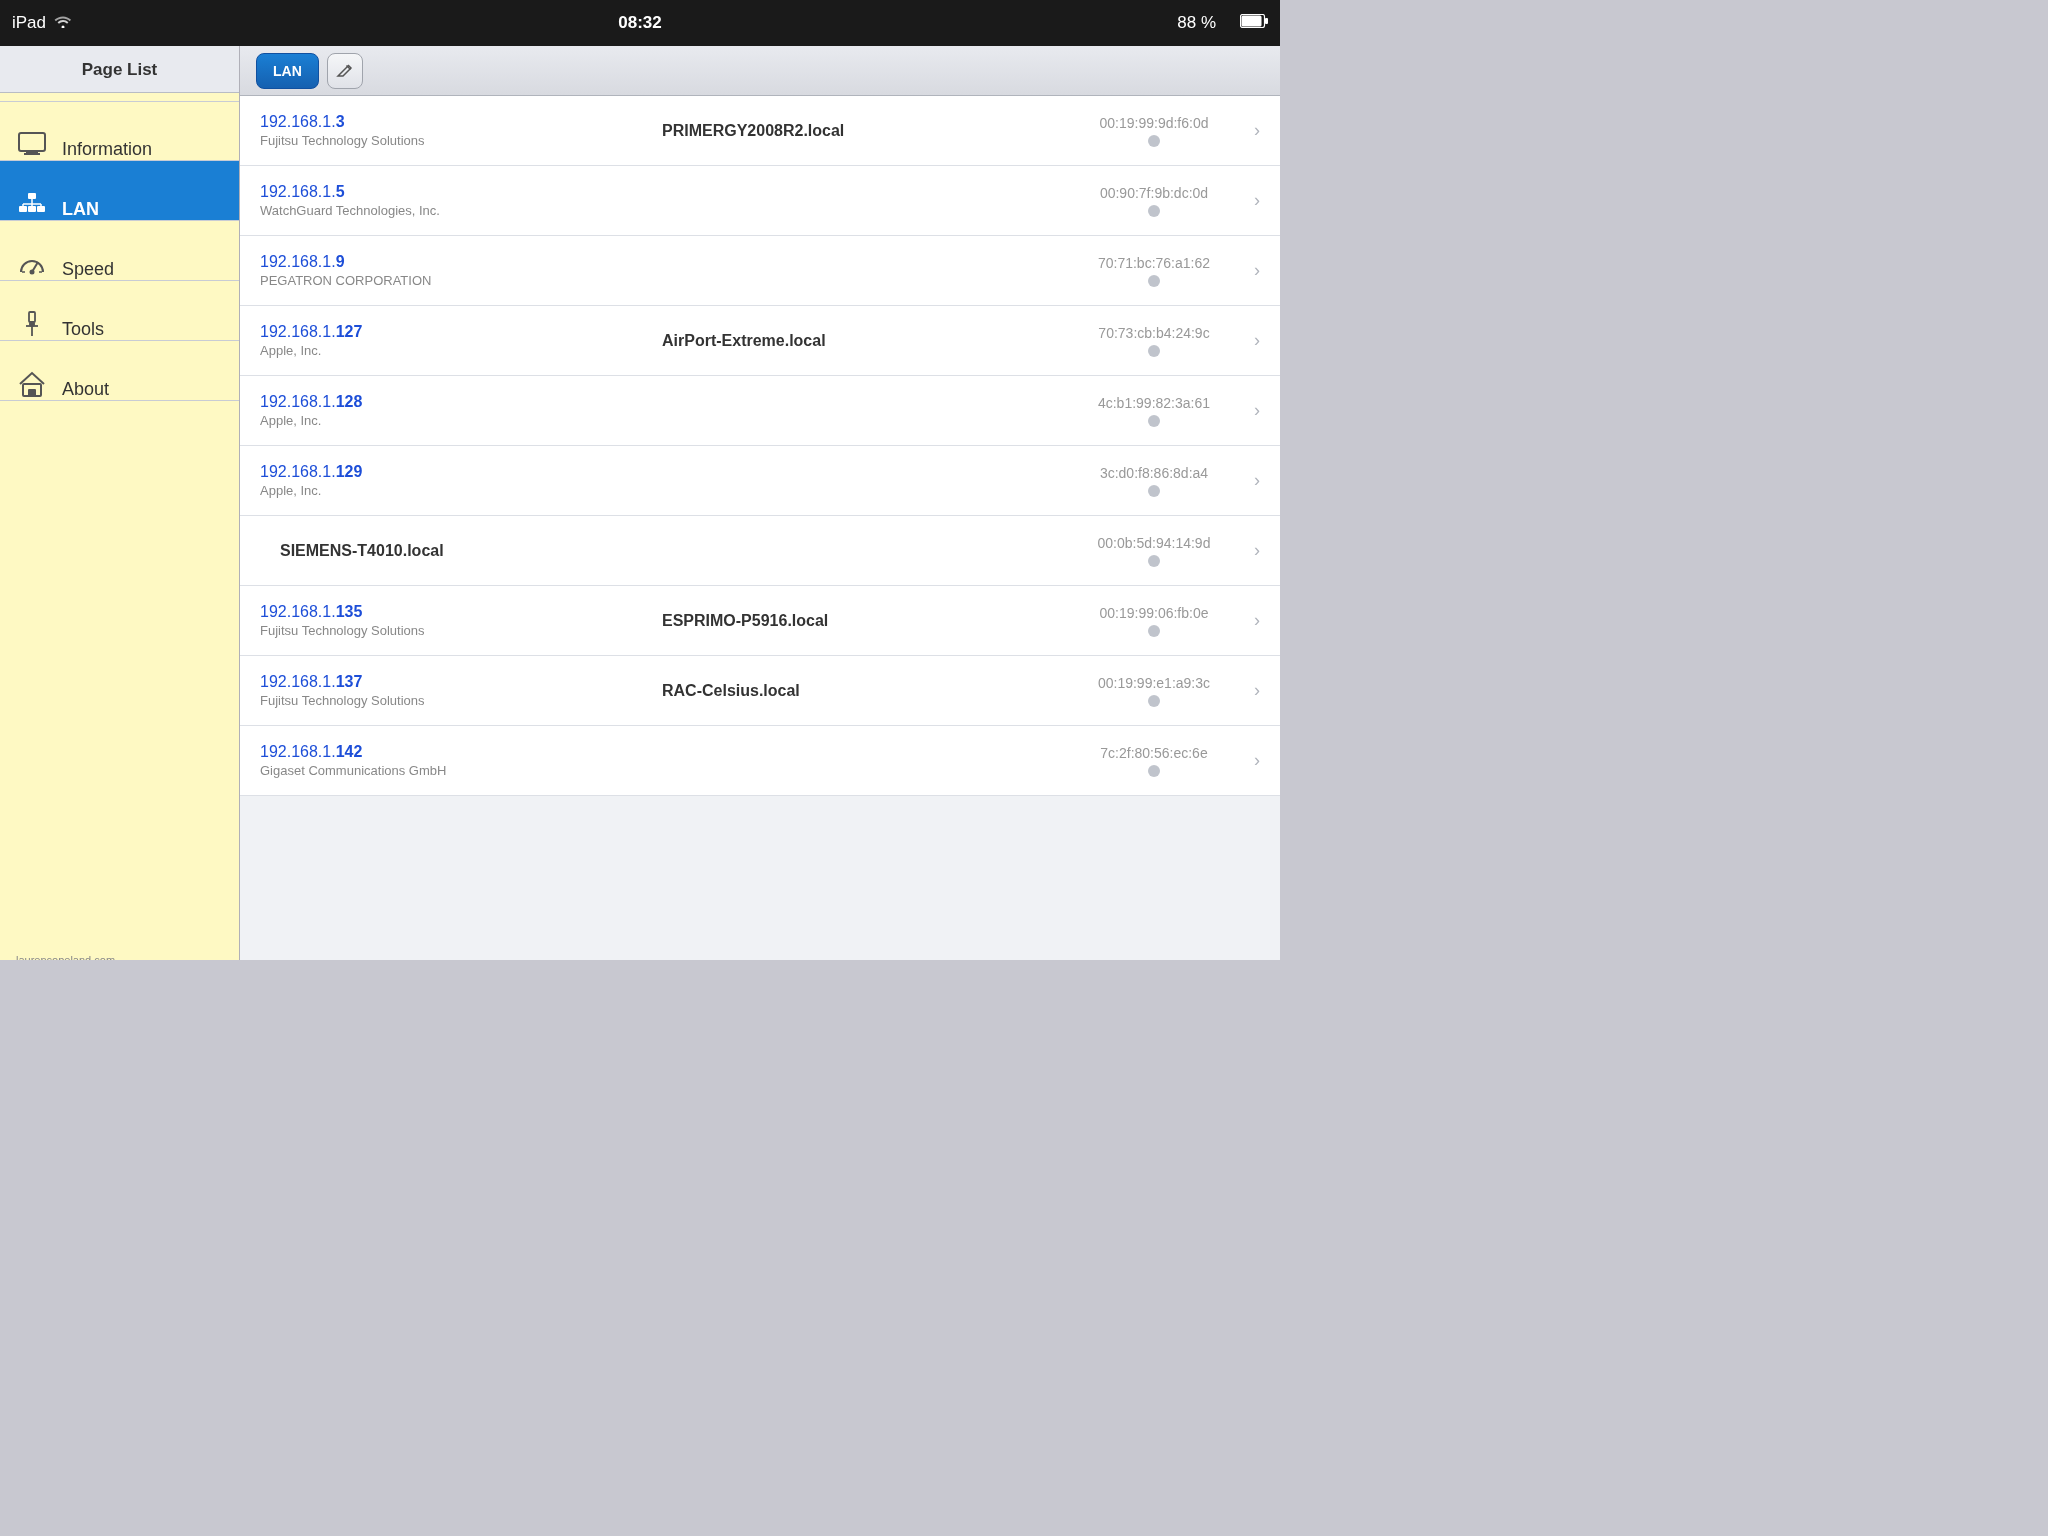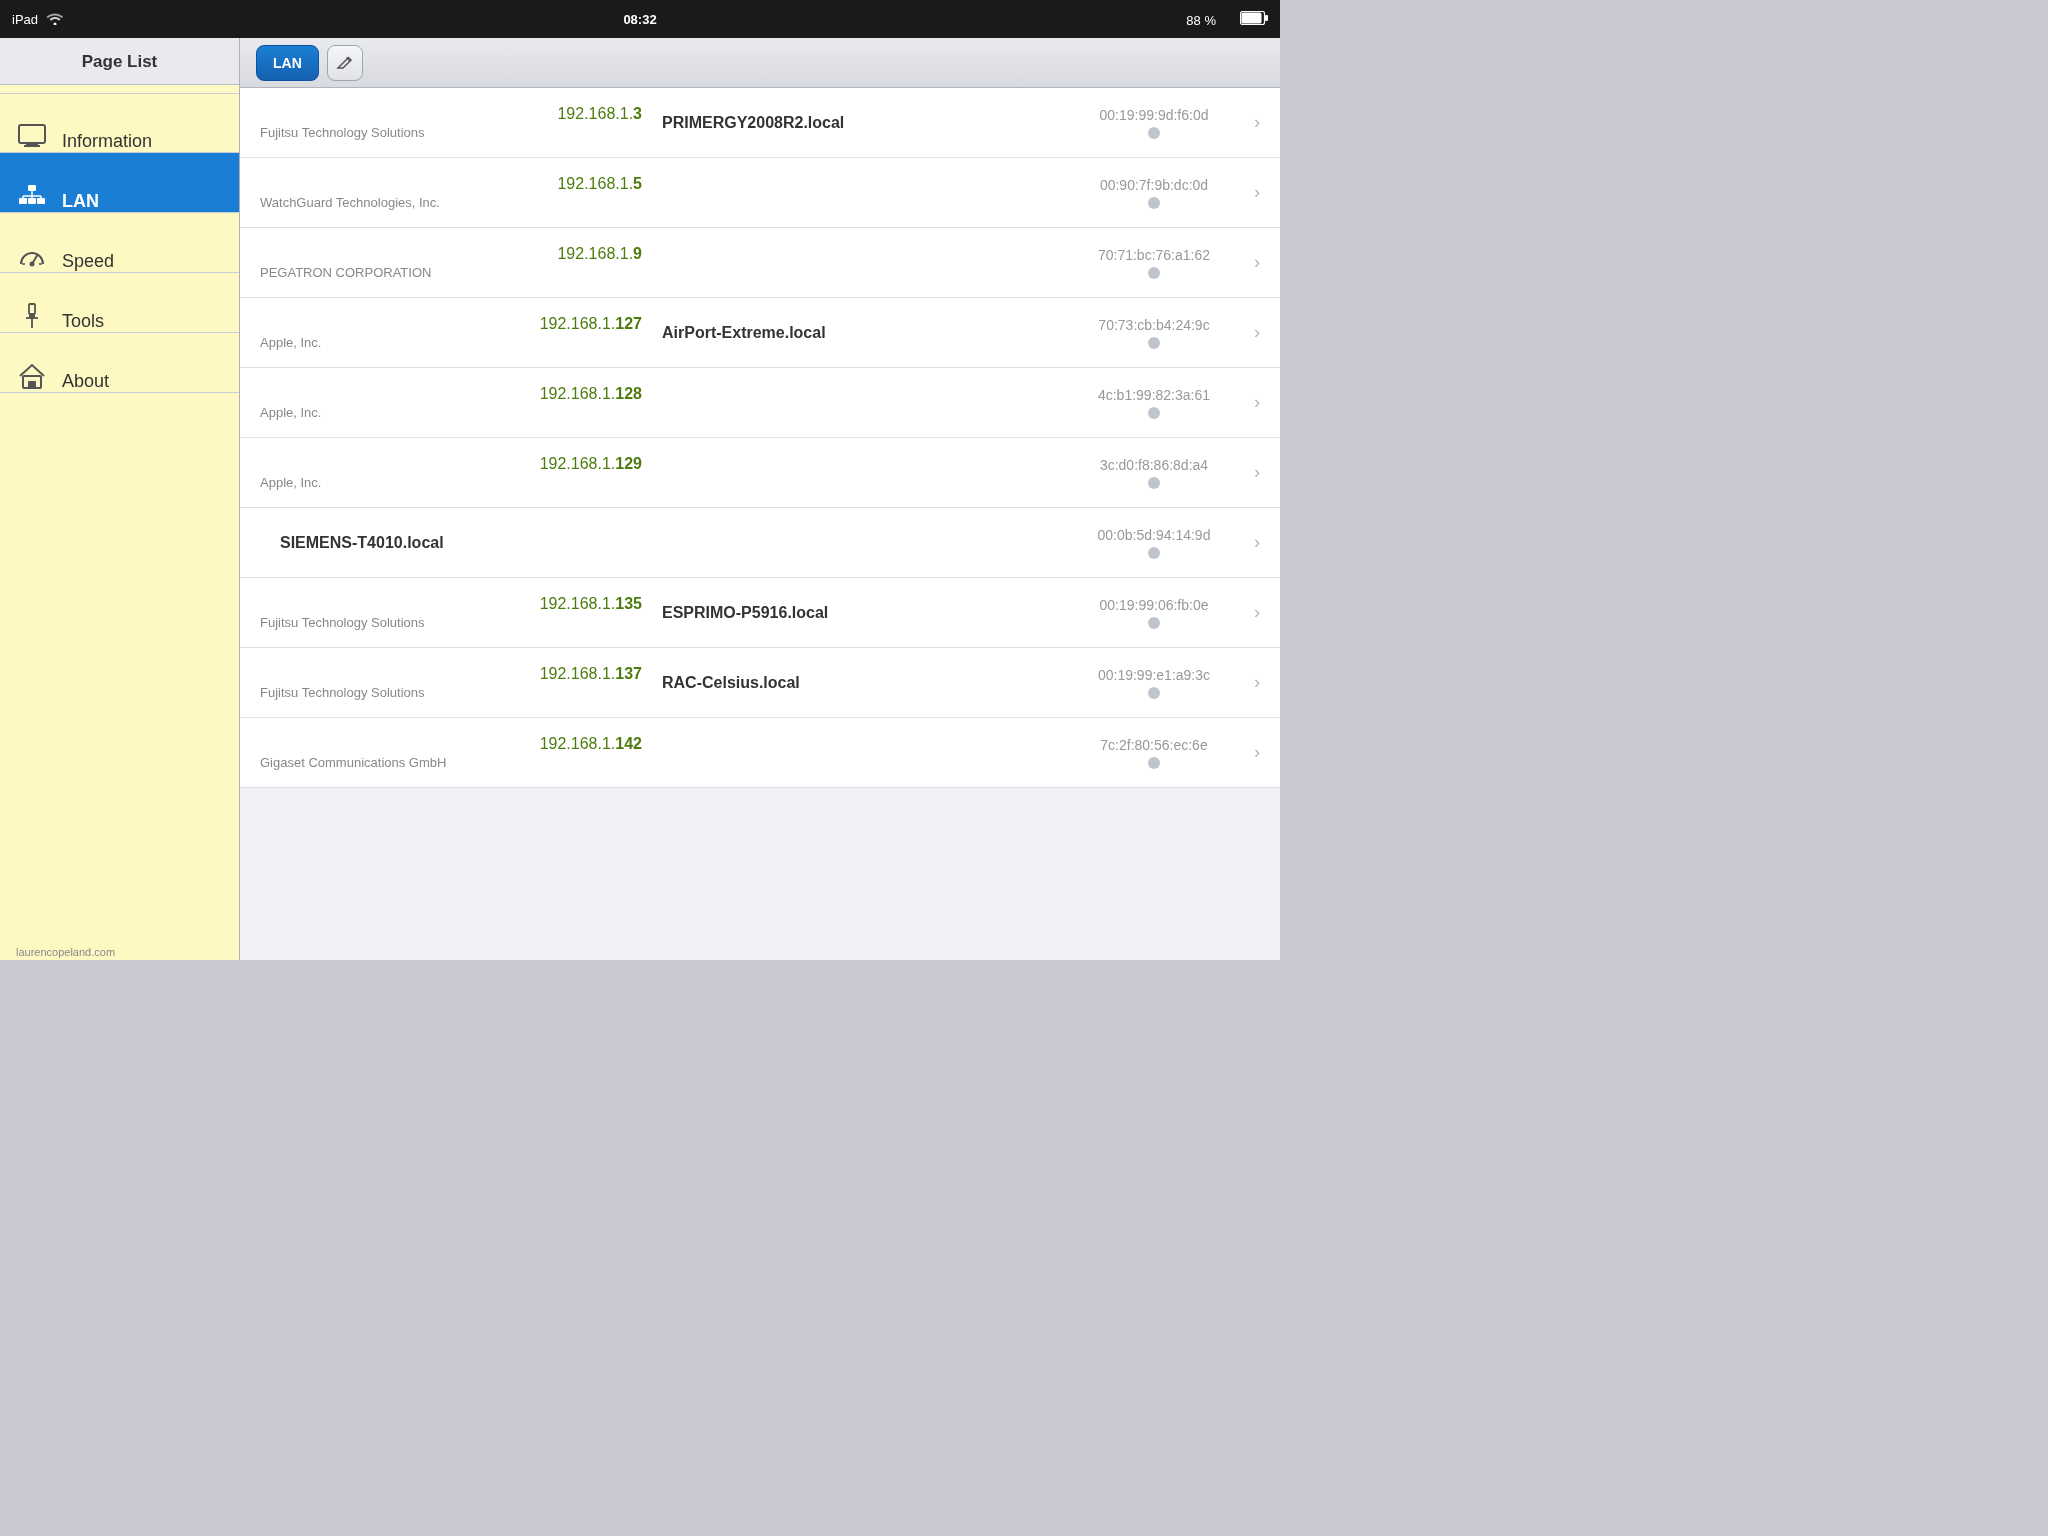--- a/index.html
+++ b/index.html
@@ -7,28 +7,28 @@
       font-family: -apple-system, 'Helvetica Neue', Arial, sans-serif;
       background: #c8c8d0;
       width: 1280px;
       height: 960px;
       overflow: hidden;
       position: relative;
     }
 
     
     .status-bar {
-      height: 38px;
+      height: 46px;
       background: #1a1a1a;
       display: flex;
       align-items: center;
       justify-content: space-between;
       padding: 0 12px;
       color: white;
-      font-size: 13px;
+      font-size: 17px;
       font-weight: 500;
     }
     .status-left { display: flex; align-items: center; gap: 8px; }
     .status-center { position: absolute; left: 50%; transform: translateX(-50%); font-weight: 600; }
     .status-right { display: flex; align-items: flex-end; gap: 24px; margin-left: auto; }
 
     
     .app-container {
       display: flex;
       height: calc(960px - 30px);
@@ -173,22 +173,21 @@
     }
     .device-info {
       flex: 1;
       display: flex;
       flex-direction: column;
       gap: 2px;
       min-width: 0;
     }
     .device-ip {
       font-size: 16px;
-      color: #4d7c0f;
-      text-align: right;
+      color: #1d4ed8;
     }
     .device-ip .ip-base { font-weight: 400; }
     .device-ip .ip-end { font-weight: 700; }
     .device-vendor {
       font-size: 13px;
       color: #888;
     }
     .device-hostname {
       flex: 1;
       font-size: 16px;

